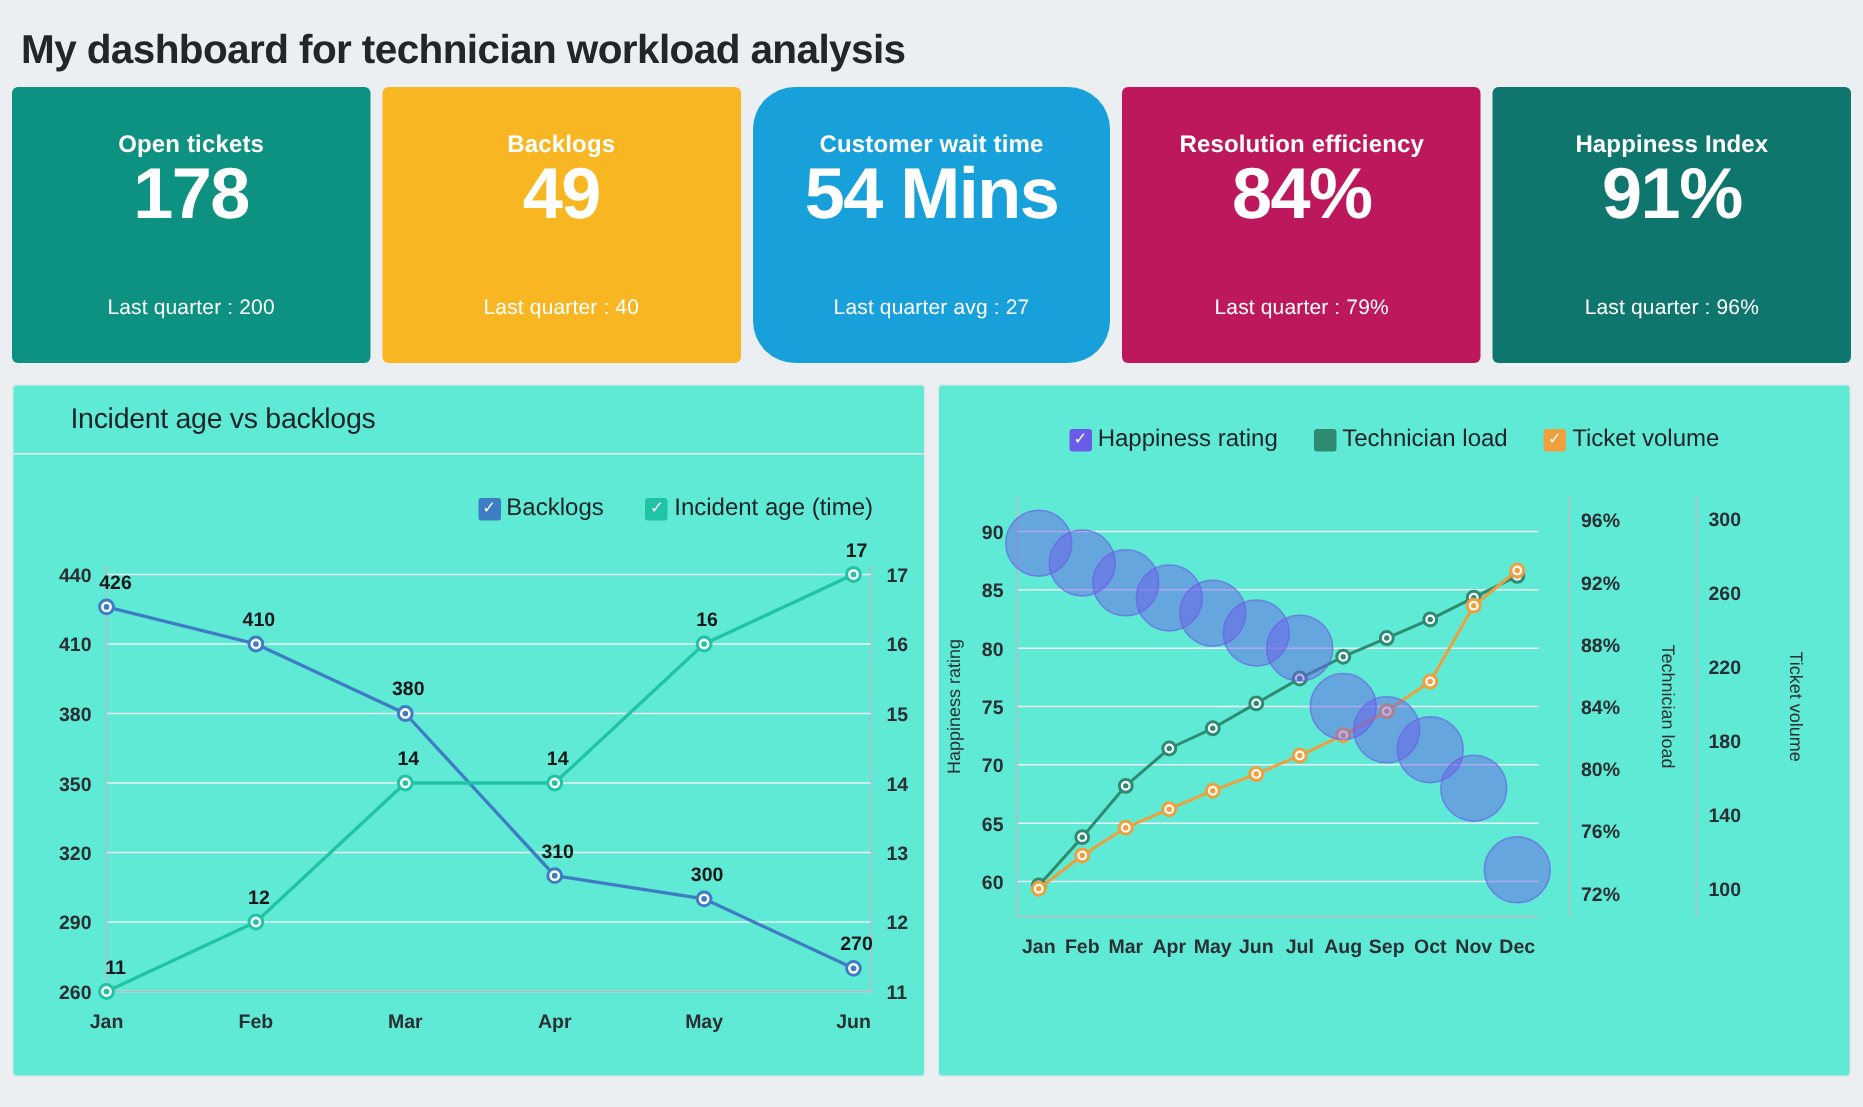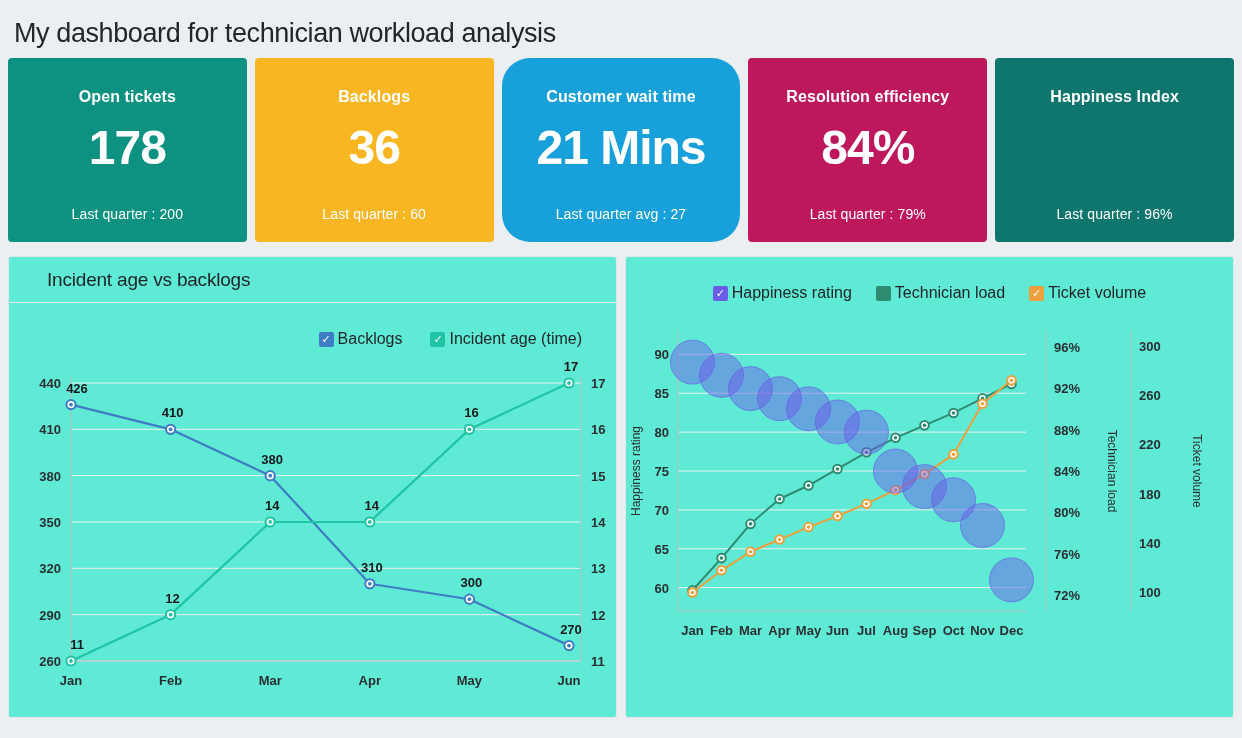--- a/index.html
+++ b/index.html
@@ -7,21 +7,21 @@
     width: 1242px; height: 738px;
     background: #ECEFF1;
     font-family: "Liberation Sans", sans-serif;
     overflow: hidden;
   }
   .page { width: 1242px; height: 738px; padding: 8px 8px 0 8px; position: relative; }
 
   
   .dash-title {
     font-size: 27px;
-    font-weight: normal;
+    font-weight: bold;
     color: #22262A;
     letter-spacing: -0.4px;
     padding: 6px 0 0 6px;
     height: 46px;
     line-height: 38px;
     white-space: nowrap;
   }
 
   
   .kpi-row { display: flex; gap: 8px; height: 184px; margin-top: 4px; }
@@ -30,22 +30,22 @@
     border-radius: 4px;
     color: #fff;
     display: flex;
     flex-direction: column;
     align-items: center;
     justify-content: flex-start;
     padding-top: 30px;
     position: relative;
   }
   .kpi-label { font-size: 16px; font-weight: bold; letter-spacing: .1px; }
-  .kpi-value { font-size: 48px; font-weight: bold; letter-spacing: -1px; margin-top: 18px; line-height: 1; }
-  .kpi-sub { font-size: 14px; position: absolute; bottom: 20px; letter-spacing: .1px; }
+  .kpi-value { font-size: 48px; font-weight: bold; letter-spacing: -1px; line-height: 1; }
+  .kpi-sub { font-size: 14px; position: absolute; bottom: 30px; letter-spacing: .1px; }
 
   
   .panel-row { display: flex; gap: 8px; margin-top: 14px; height: 462px; }
   .panel {
     flex: 1 1 0;
     background: #5eead4;
     border-radius: 3px;
     border: 1px solid #E4E7E9;
     display: flex;
     flex-direction: column;
@@ -88,35 +88,36 @@
   <div class="dash-title">My dashboard for technician workload analysis</div>
 
   <div class="kpi-row">
     <div class="kpi-card" style="background: rgb(13, 145, 128);">
       <div class="kpi-label">Open tickets</div>
       <div class="kpi-value">178</div>
       <div class="kpi-sub">Last quarter : 200</div>
     </div>
     <div class="kpi-card" style="background: rgb(248, 183, 34);">
       <div class="kpi-label">Backlogs</div>
-      <div class="kpi-value">36</div>
-      <div class="kpi-sub">Last quarter : 60</div>
+      <div class="kpi-value">49</div>
+      <div class="kpi-sub">Last quarter : 40</div>
     </div>
     <div class="kpi-card" style="background: rgb(24, 160, 219); border-radius: 28px;">
       <div class="kpi-label">Customer wait time</div>
-      <div class="kpi-value">21 Mins</div>
+      <div class="kpi-value">54 Mins</div>
       <div class="kpi-sub">Last quarter avg : 27</div>
     </div>
     <div class="kpi-card" style="background: #be185d;">
       <div class="kpi-label">Resolution efficiency</div>
       <div class="kpi-value">84%</div>
       <div class="kpi-sub">Last quarter : 79%</div>
     </div>
     <div class="kpi-card" style="background: #0f766e;">
       <div class="kpi-label">Happiness Index</div>
+      <div class="kpi-value">91%</div>
       <div class="kpi-sub">Last quarter : 96%</div>
     </div>
   </div>
 
   <div class="panel-row">
 
     <div class="panel">
       <div class="panel-head">
         <div class="panel-title">Incident age vs backlogs</div>
       </div>

